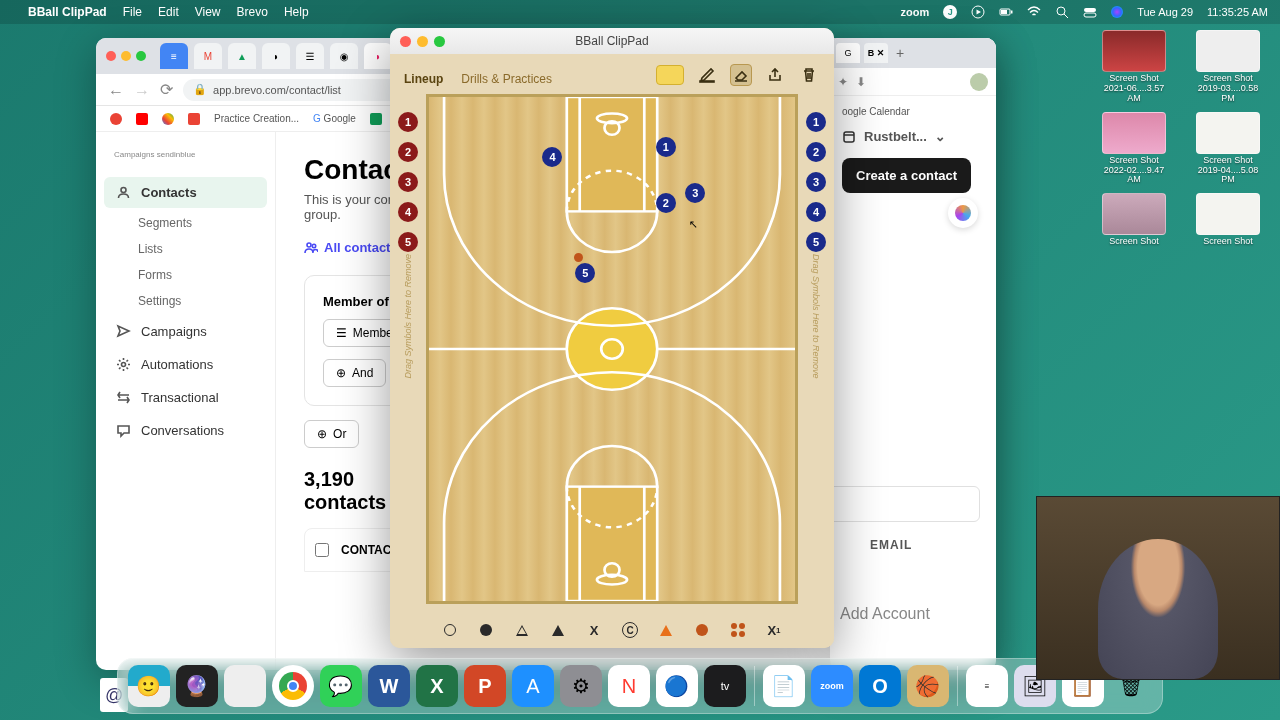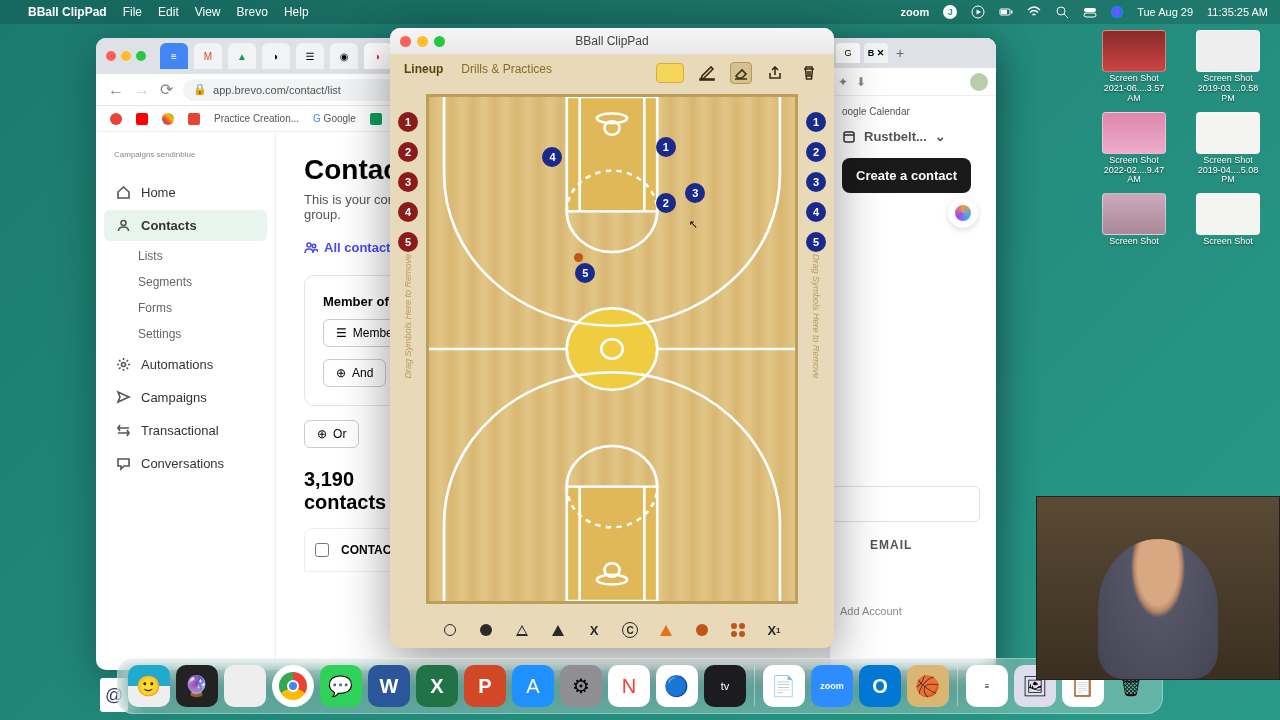--- a/index.html
+++ b/index.html
@@ -48,21 +48,21 @@
 .rustbelt{display:flex;align-items:center;gap:8px;font-size:13px;font-weight:600;margin-bottom:14px}
 .second-browser{position:absolute;left:830px;top:38px;width:166px;height:632px;background:#fff;border-radius:10px;box-shadow:0 10px 40px rgba(0,0,0,.25);overflow:hidden}
 .sb-tabs{height:30px;background:#dee1e6;display:flex;align-items:center;padding:0 6px;gap:4px}
 .sb-url{height:28px;display:flex;align-items:center;padding:0 8px;gap:8px;border-bottom:1px solid #eee}
 .sb-body{padding:10px 12px;font-size:11px;color:#555}
 .clippad{position:absolute;left:390px;top:28px;width:444px;height:620px;background:#e8d9b8;border-radius:10px;box-shadow:0 14px 50px rgba(0,0,0,.4);overflow:hidden;display:flex;flex-direction:column}
 .cp-titlebar{height:26px;background:linear-gradient(#f6f6f6,#e8e8e8);display:flex;align-items:center;padding:0 10px;position:relative}
 .cp-lights{display:flex;gap:6px}
 .cp-light{width:11px;height:11px;border-radius:50%}
 .cp-title{position:absolute;left:50%;transform:translateX(-50%);font-size:12px;font-weight:500;color:#444}
-.cp-toolbar{height:32px;background:#e8d9b8;display:flex;align-items:flex-start;padding:8px 14px;gap:18px}
+.cp-toolbar{height:32px;background:#e8d9b8;display:flex;align-items:flex-end;padding:0 14px;gap:18px}
 .cp-tool-link{font-size:12px;color:#8a6a2a;cursor:pointer}
 .cp-tool-link.bold{font-weight:700;color:#5a4410}
 .cp-tool-icons{margin-left:auto;display:flex;gap:12px;align-items:center}
 .cp-tool-icons .ti{width:22px;height:22px;display:flex;align-items:center;justify-content:center;cursor:pointer;border-radius:4px}
 .cp-tool-icons .ti.active{background:#d4c090;border:1px solid #b89850}
 .cp-tool-icons svg{width:16px;height:16px;stroke:#3a2f12;fill:none;stroke-width:1.6}
 .cp-canvas{flex:1;display:flex;padding:8px 4px;gap:4px;background:#e8d9b8}
 .cp-sidecol{width:28px;display:flex;flex-direction:column;align-items:center;gap:10px;padding-top:18px;position:relative}
 .cp-player{width:20px;height:20px;border-radius:50%;display:flex;align-items:center;justify-content:center;color:#fff;font-size:11px;font-weight:700;cursor:grab}
 .cp-player.red{background:#8b1a1a}
@@ -72,21 +72,21 @@
 .court svg{position:absolute;left:0;top:0;width:100%;height:100%}
 .oncourt{position:absolute;width:20px;height:20px;border-radius:50%;background:#1a2a8b;color:#fff;font-size:11px;font-weight:700;display:flex;align-items:center;justify-content:center;cursor:grab}
 .ball{position:absolute;width:9px;height:9px;border-radius:50%;background:#c0541a}
 .cp-shapes{height:36px;background:#e8d9b8;display:flex;align-items:center;justify-content:center;gap:20px;padding:0 14px}
 .cp-shape{width:16px;height:16px;display:flex;align-items:center;justify-content:center;cursor:pointer;font-size:13px;font-weight:700;color:#2a2a2a}
 .dock{position:absolute;bottom:6px;left:50%;transform:translateX(-50%);height:56px;background:rgba(255,255,255,.28);border-radius:16px;display:flex;align-items:center;padding:0 10px;gap:6px;backdrop-filter:blur(10px);border:1px solid rgba(255,255,255,.3)}
 .dock-item{width:42px;height:42px;border-radius:10px;background:#ddd;display:flex;align-items:center;justify-content:center;font-size:20px;cursor:pointer}
 .dock-sep{width:1px;height:40px;background:rgba(255,255,255,.4);margin:0 2px}
 .webcam{position:absolute;right:0;bottom:40px;width:244px;height:184px;background:#333;border:1px solid #222;z-index:50;background:linear-gradient(#5a4a35,#3a2f20);overflow:hidden}
 .webcam::after{content:"";position:absolute;left:50%;bottom:0;transform:translateX(-50%);width:120px;height:140px;background:radial-gradient(ellipse at 50% 20%,#d8a882 0,#d8a882 24%,#b8886a 28%,#556 32%,#445 100%);border-radius:50% 50% 20% 20%}
-.add-acct{color:#888;font-size:11px}
+.add-acct{color:#888;font-size:16px}
 .search-email{position:absolute;left:700px;top:486px;width:280px;height:36px;border:1px solid #e0e0e0;border-radius:6px;font-size:12px;color:#aaa;padding:0 12px;display:flex;align-items:center;background:#fff}
 .email-label{position:absolute;left:870px;top:538px;font-size:12px;font-weight:700;letter-spacing:1px;color:#555}
 .circle-icon{position:absolute;right:18px;top:160px;width:30px;height:30px;border-radius:50%;background:#fff;display:flex;align-items:center;justify-content:center;box-shadow:0 2px 6px rgba(0,0,0,.15)}
 .at-icon{position:absolute;left:100px;bottom:8px;width:28px;height:34px;background:#fff;border-radius:3px;display:flex;align-items:center;justify-content:center;font-size:18px;color:#336;font-style:italic}
 </style>
 </head>
 <body>
 
 <div class="menubar">
   <div class="menubar-left">
@@ -189,49 +189,43 @@
     <span class="bk" style="background:#ff0000"></span>
     <span class="bk" style="background:linear-gradient(45deg,#4285f4,#ea4335,#fbbc05,#34a853);border-radius:50%"></span>
     <span class="bk" style="background:#ea4335"></span>
     <span>Practice Creation...</span>
     <span><span style="color:#4285f4">G</span> <span>Google</span></span>
     <span class="bk" style="background:#0f9d58"></span>
   </div>
   <div class="brevo-app">
     <div class="sidebar">
       <div class="logo-sub">Campaigns sendinblue</div>
-      <div class="nav-item">
-          <svg class="nav-icon">
-            <path d="M2 7L7.5 2L13 7V13H2Z"></path>
-          </svg>
-          <span>Home</span>
-        </div>
       <div class="nav-item active">
           <svg class="nav-icon">
             <circle cx="7.5" cy="5" r="2.5"></circle>
             <path d="M2.5 13C2.5 10 5 9 7.5 9S12.5 10 12.5 13"></path>
           </svg>
           <span>Contacts</span>
         </div>
+      <div class="nav-sub">Segments</div>
       <div class="nav-sub">Lists</div>
-      <div class="nav-sub">Segments</div>
       <div class="nav-sub">Forms</div>
       <div class="nav-sub">Settings</div>
       <div class="nav-item">
           <svg class="nav-icon">
+            <path d="M2 12L13 7L2 2L4 7Z"></path>
+          </svg>
+          <span>Campaigns</span>
+        </div>
+      <div class="nav-item">
+          <svg class="nav-icon">
             <circle cx="7.5" cy="7.5" r="2"></circle>
             <path d="M7.5 1V3M7.5 12V14M1 7.5H3M12 7.5H14M3 3L4.5 4.5M10.5 10.5L12 12M12 3L10.5 4.5M4.5 10.5L3 12"></path>
           </svg>
           <span>Automations</span>
-        </div>
-      <div class="nav-item">
-          <svg class="nav-icon">
-            <path d="M2 12L13 7L2 2L4 7Z"></path>
-          </svg>
-          <span>Campaigns</span>
         </div>
       <div class="nav-item">
           <svg class="nav-icon">
             <path d="M2 5H13M4 2L2 5L4 8M13 10H2M11 7L13 10L11 13"></path>
           </svg>
           <span>Transactional</span>
         </div>
       <div class="nav-item">
           <svg class="nav-icon">
             <path d="M2 3H13V10H8L5 13V10H2Z"></path>

